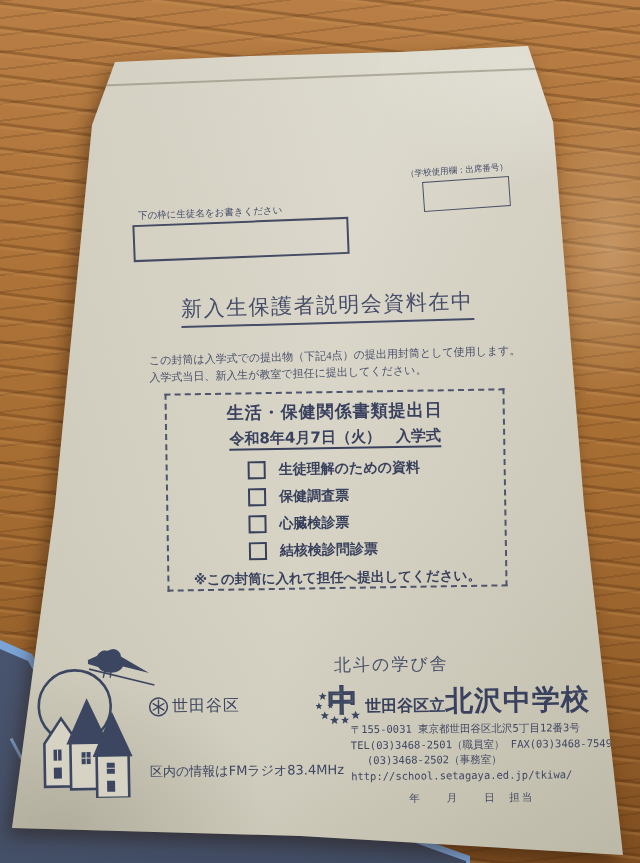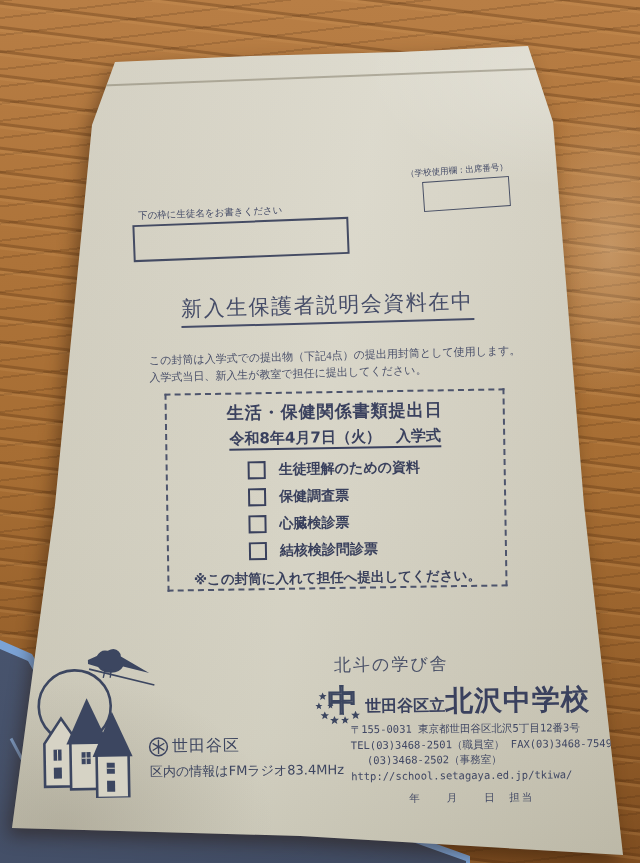--- a/index.html
+++ b/index.html
@@ -63,21 +63,21 @@
   .sub-date span{border-bottom:2px solid #3a415e;padding-bottom:1px;}
   .sub-list{margin-top:8px;}
   .sub-item{height:27px;display:flex;align-items:center;padding-left:80px;}
   .cbx{width:14px;height:14px;border:2px solid #39405c;margin-right:13px;flex-shrink:0;}
   .sub-item-label{font-size:14px;font-weight:bold;color:#39405c;white-space:nowrap;}
   .sub-note{margin-top:6px;text-align:center;font-size:13.5px;font-weight:bold;
     color:#39405c;white-space:nowrap;}
 
   
   .logo-svg{position:absolute;left:28px;top:646px;transform:rotate(-1deg);}
-  .ward-line{position:absolute;left:148px;top:736px;display:flex;align-items:flex-end;
+  .ward-line{position:absolute;left:148px;top:696px;display:flex;align-items:flex-end;
     transform:rotate(-.6deg);}
   .ward-name{font-size:16px;letter-spacing:1px;color:#3e4660;margin-left:3px;white-space:nowrap;}
   .fm-line{position:absolute;left:150px;top:762px;font-size:13px;color:#3e4660;
     transform:rotate(-.6deg);white-space:nowrap;}
 
   
   .motto{position:absolute;left:334px;top:653px;font-size:17px;letter-spacing:2px;
     font-family:"Liberation Serif","DejaVu Serif",serif;color:#4a5168;transform:rotate(-.8deg);
     white-space:nowrap;}
   .emblem-svg{position:absolute;left:315px;top:676px;transform:rotate(-.8deg);}

